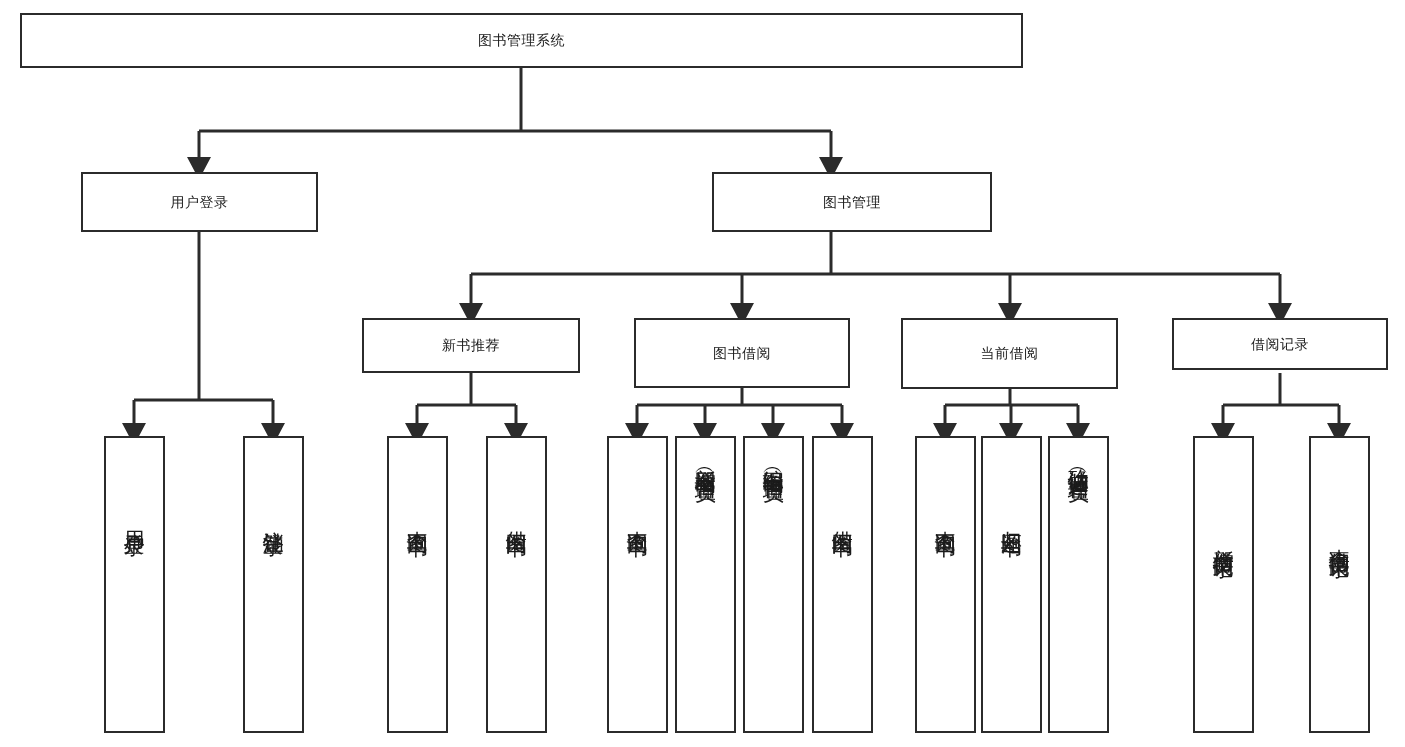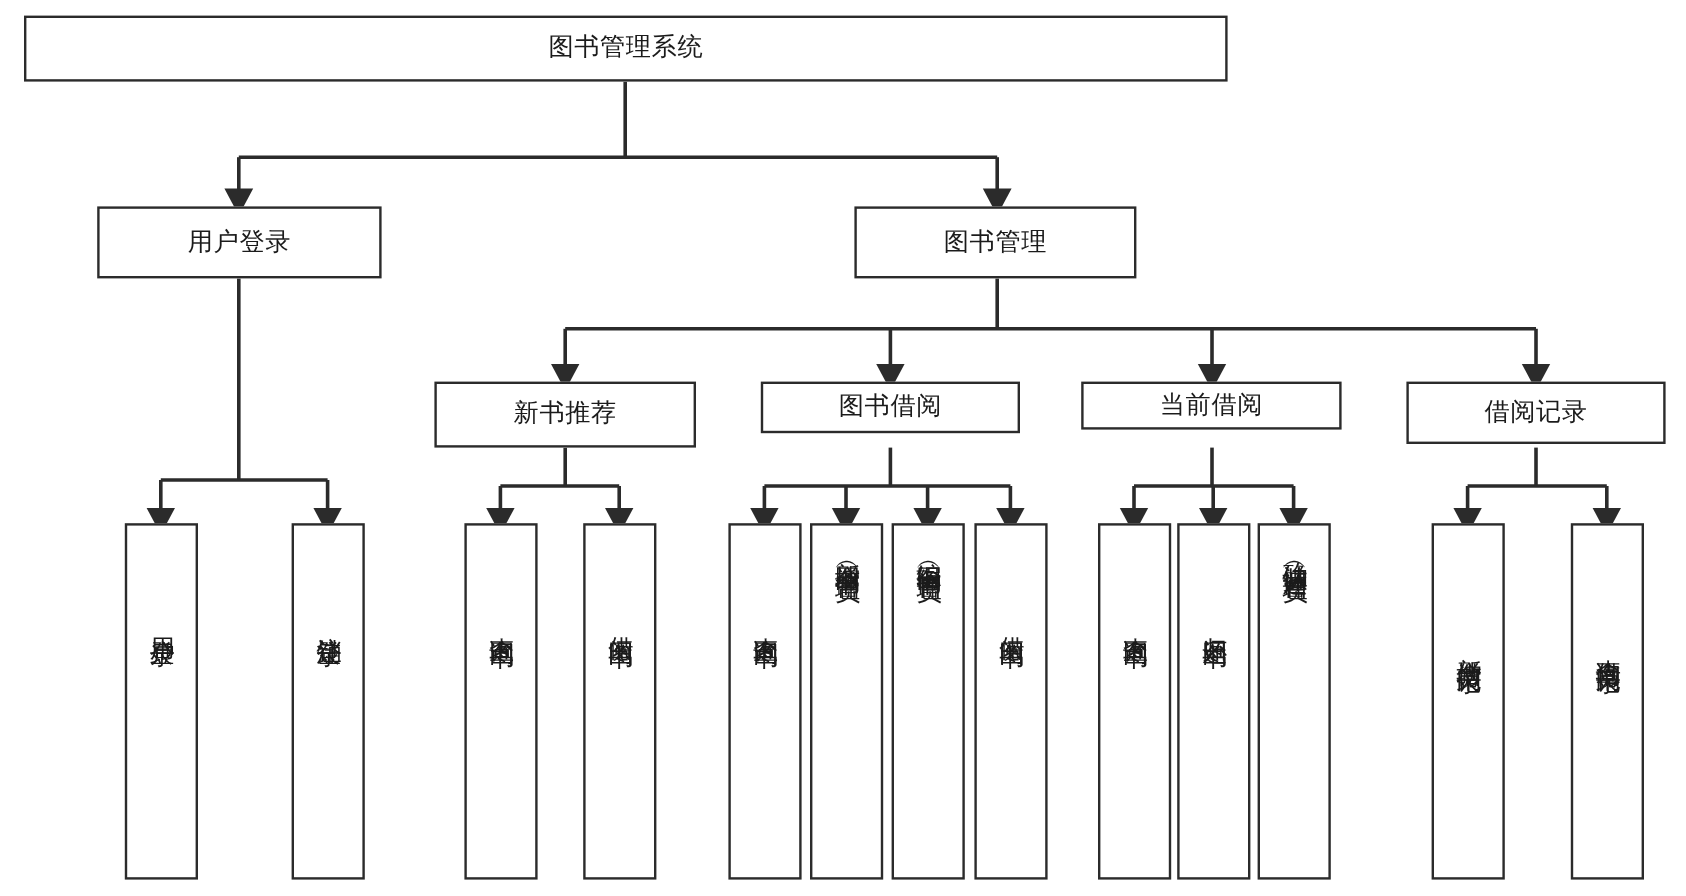--- a/index.html
+++ b/index.html
@@ -30,21 +30,21 @@
     box-sizing: border-box;
     border: 2.5px solid #2b2b2b;
     background: #ffffff;
     display: flex;
     align-items: center;
     justify-content: center;
     color: #1b1b1b;
     z-index: 2;
   }
   .node .label {
-    font-size: 21px;
+    font-size: 14px;
     line-height: 1.15;
     letter-spacing: 0.5px;
     white-space: nowrap;
   }
   .node.leaf {
     align-items: flex-start;
     justify-content: center;
     padding-top: 6px;
   }
   .node.leaf .label {
@@ -131,31 +131,31 @@
     </g>
   </svg>
 
   <div class="node" style="left:20px; top:13px; width:1003px; height:55px;">
     <span class="label">图书管理系统</span>
   </div>
 
   <div class="node" style="left:81px; top:172px; width:237px; height:60px;">
     <span class="label">用户登录</span>
   </div>
-  <div class="node" style="left:712px; top:172px; width:235px; height:60px;">
+  <div class="node" style="left:712px; top:172px; width:280px; height:60px;">
     <span class="label">图书管理</span>
   </div>
 
   <div class="node" style="left:362px; top:318px; width:218px; height:55px;">
     <span class="label">新书推荐</span>
   </div>
-  <div class="node" style="left:634px; top:318px; width:216px; height:43px;">
+  <div class="node" style="left:634px; top:318px; width:216px; height:70px;">
     <span class="label">图书借阅</span>
   </div>
-  <div class="node" style="left:901px; top:318px; width:217px; height:40px;">
+  <div class="node" style="left:901px; top:318px; width:217px; height:71px;">
     <span class="label">当前借阅</span>
   </div>
   <div class="node" style="left:1172px; top:318px; width:216px; height:52px;">
     <span class="label">借阅记录</span>
   </div>
 
   <div class="node leaf mid" style="left:104px; top:436px; width:61px; height:297px;">
     <span class="label">用户登录</span>
   </div>
   <div class="node leaf mid" style="left:243px; top:436px; width:61px; height:297px;">

